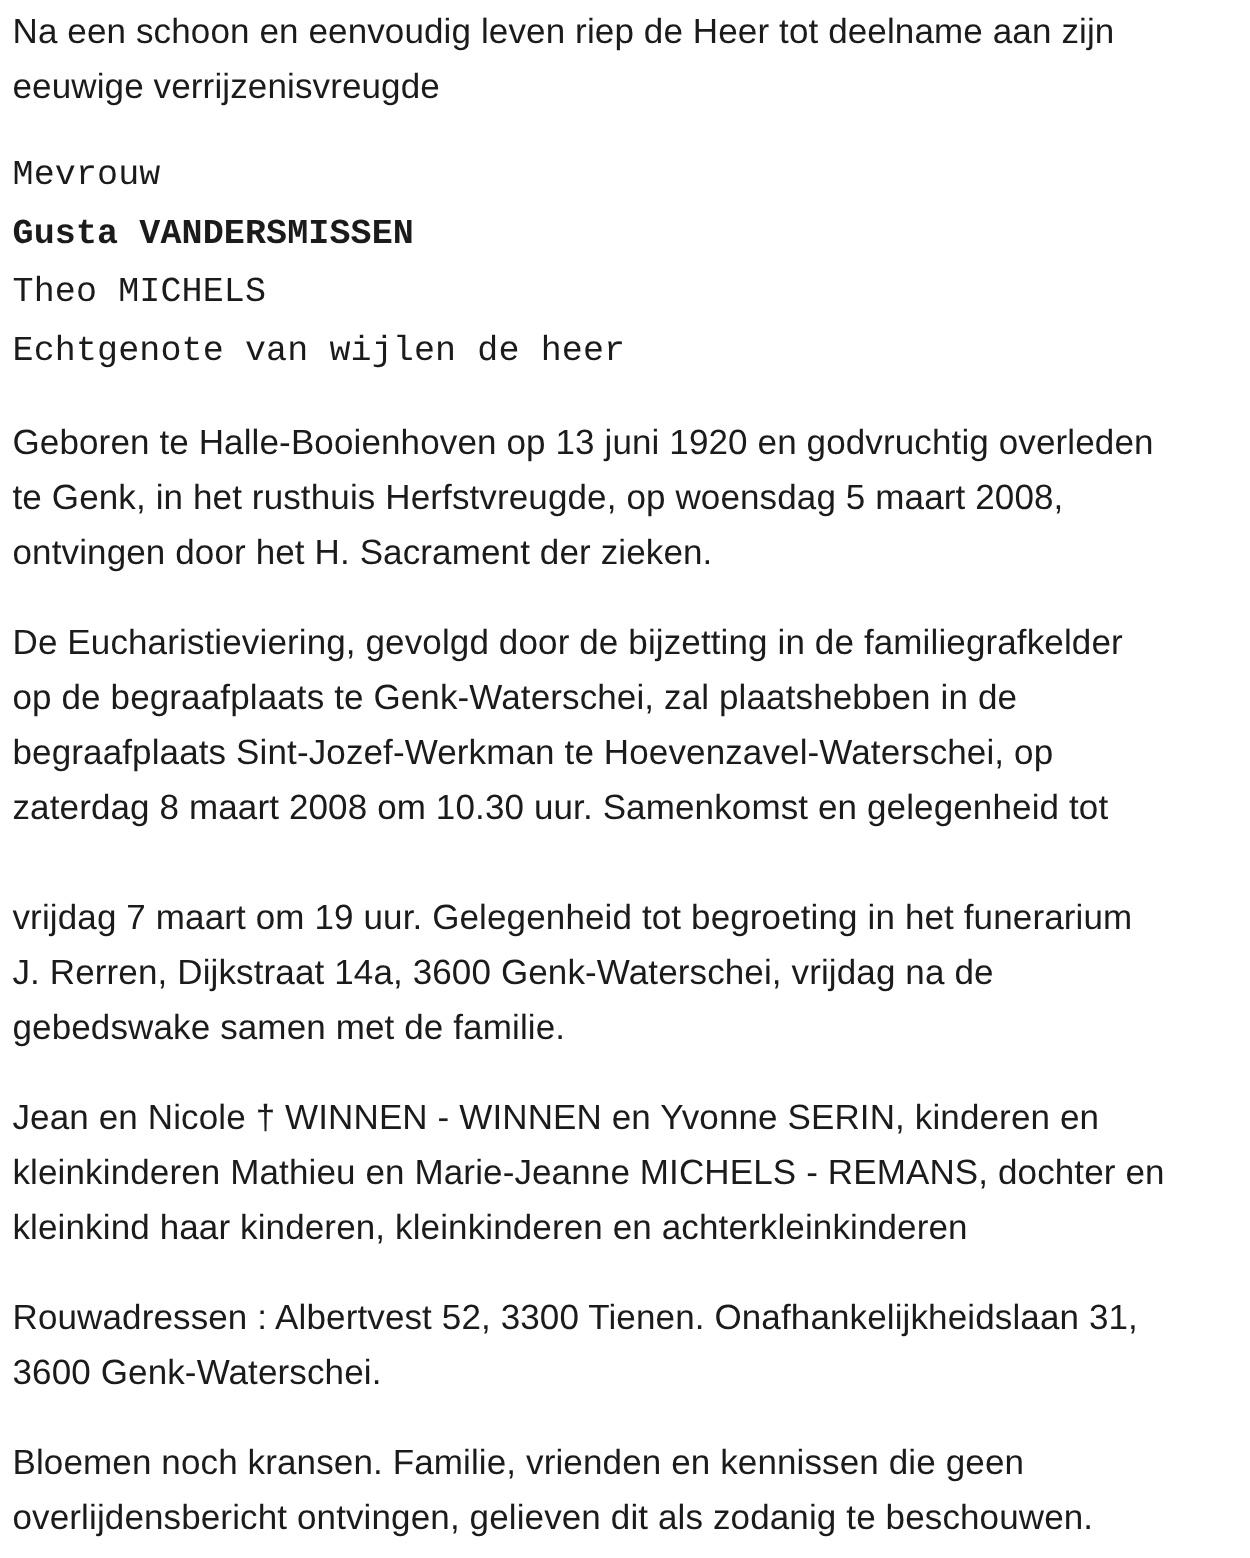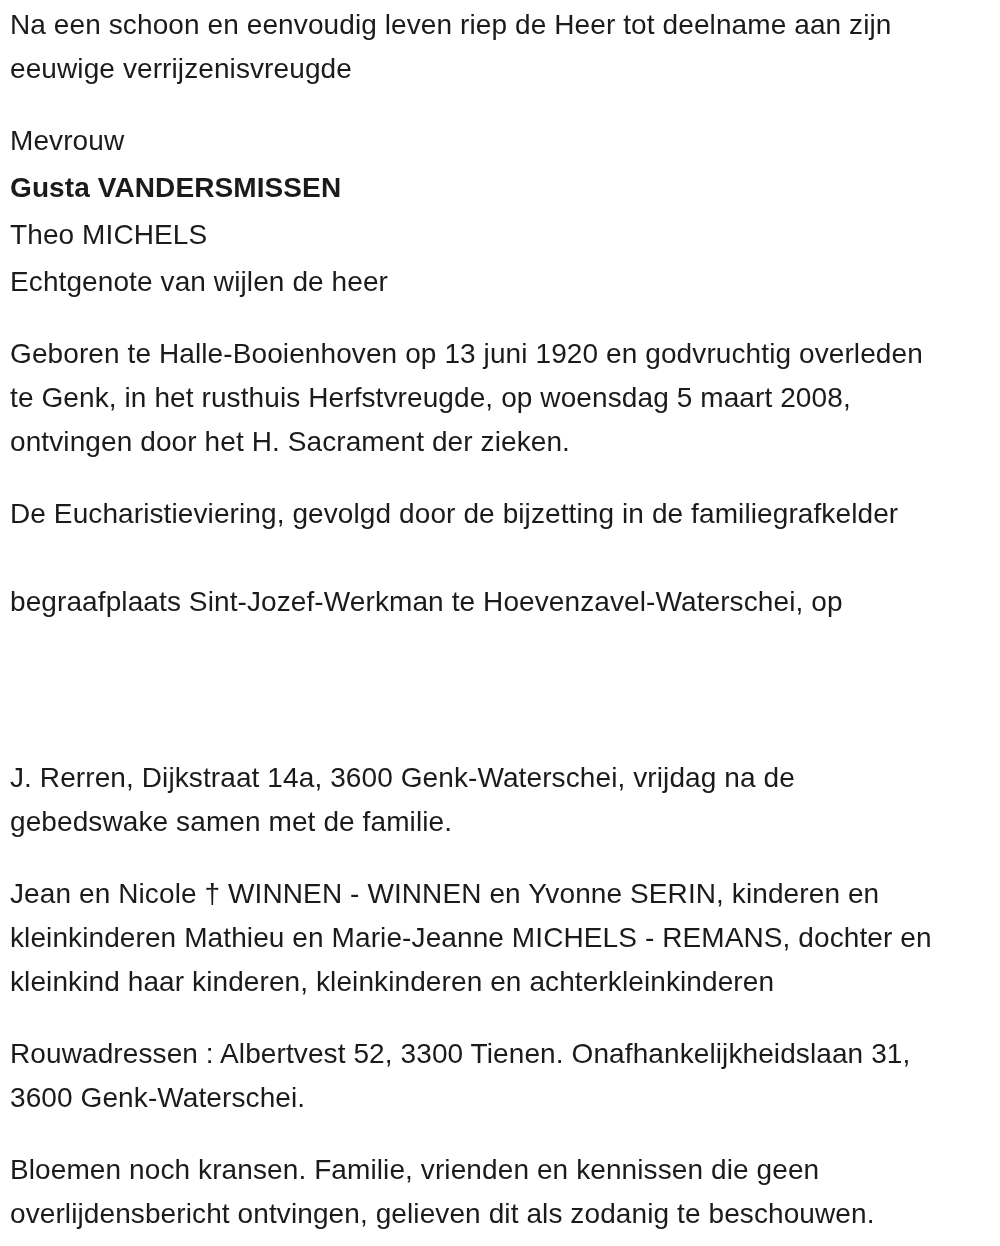--- a/index.html
+++ b/index.html
@@ -18,20 +18,21 @@
     padding: 3px 8px 0 10px;
     font-size: 28px;
     line-height: 44px;
     letter-spacing: 0.1px;
   }
   .doc p {
     margin: 0 0 28px 0;
   }
   .name-block {
     margin: 0 0 28px 0;
+    font-family: Liberation Mono, monospace;
   }
   .name-block p {
     margin: 0 0 3px 0;
   }
   .name-block p:last-child {
     margin-bottom: 0;
   }
   .bold {
     font-weight: bold;
   }
@@ -57,25 +58,25 @@
   </div>
 
   <p>
     <span class="line">Geboren te Halle-Booienhoven op 13 juni 1920 en godvruchtig overleden</span><br>
     <span class="line">te Genk, in het rusthuis Herfstvreugde, op woensdag 5 maart 2008,</span><br>
     <span class="line">ontvingen door het H. Sacrament der zieken.</span>
   </p>
 
   <p>
     <span class="line">De Eucharistieviering, gevolgd door de bijzetting in de familiegrafkelder</span><br>
+    <span class="line">op de begraafplaats te Genk-Waterschei, zal plaatshebben in de</span><br>
+    <span class="line">begraafplaats Sint-Jozef-Werkman te Hoevenzavel-Waterschei, op</span><br>
+    <span class="line">zaterdag 8 maart 2008 om 10.30 uur. Samenkomst en gelegenheid tot</span><br>
     <br>
-    <span class="line">begraafplaats Sint-Jozef-Werkman te Hoevenzavel-Waterschei, op</span><br>
-    <br>
-    <br>
-    <br>
+    <span class="line">vrijdag 7 maart om 19 uur. Gelegenheid tot begroeting in het funerarium</span><br>
     <span class="line">J. Rerren, Dijkstraat 14a, 3600 Genk-Waterschei, vrijdag na de</span><br>
     <span class="line">gebedswake samen met de familie.</span>
   </p>
 
   <p>
     <span class="line">Jean en Nicole † WINNEN - WINNEN en Yvonne SERIN, kinderen en</span><br>
     <span class="line">kleinkinderen Mathieu en Marie-Jeanne MICHELS - REMANS, dochter en</span><br>
     <span class="line">kleinkind haar kinderen, kleinkinderen en achterkleinkinderen</span>
   </p>
 

